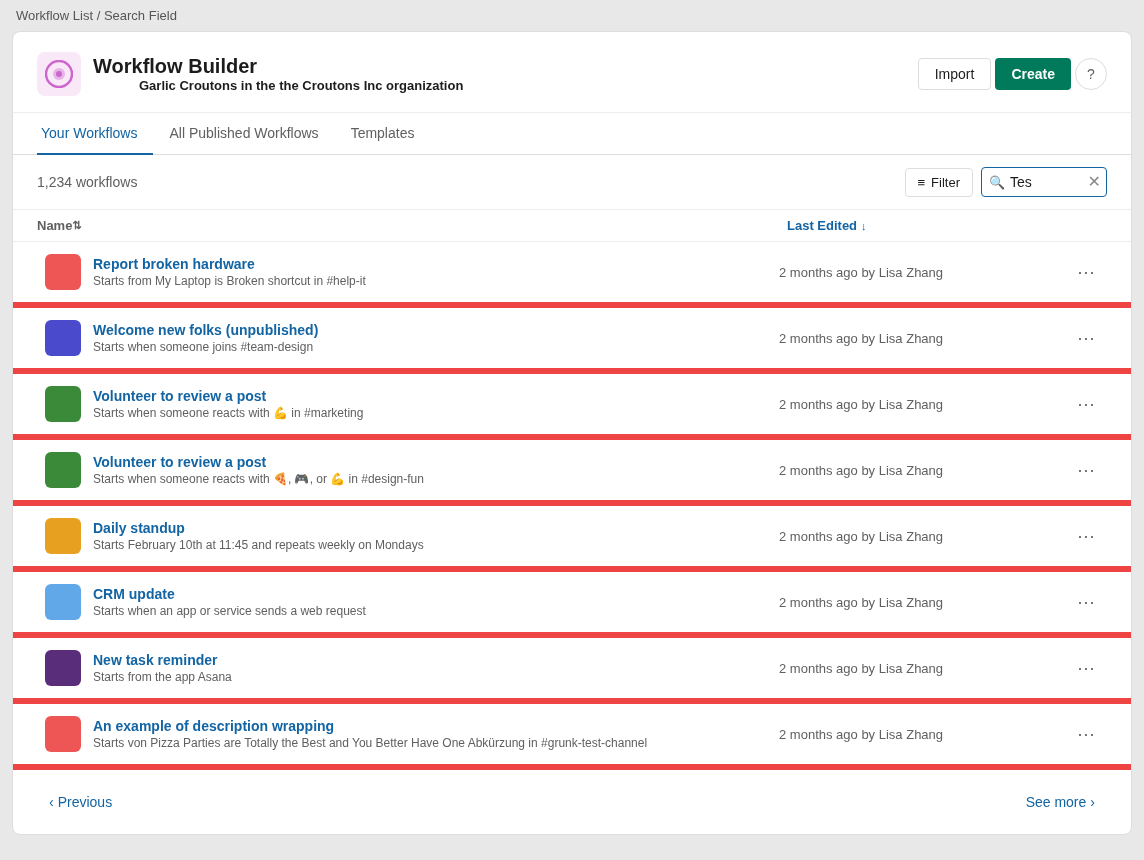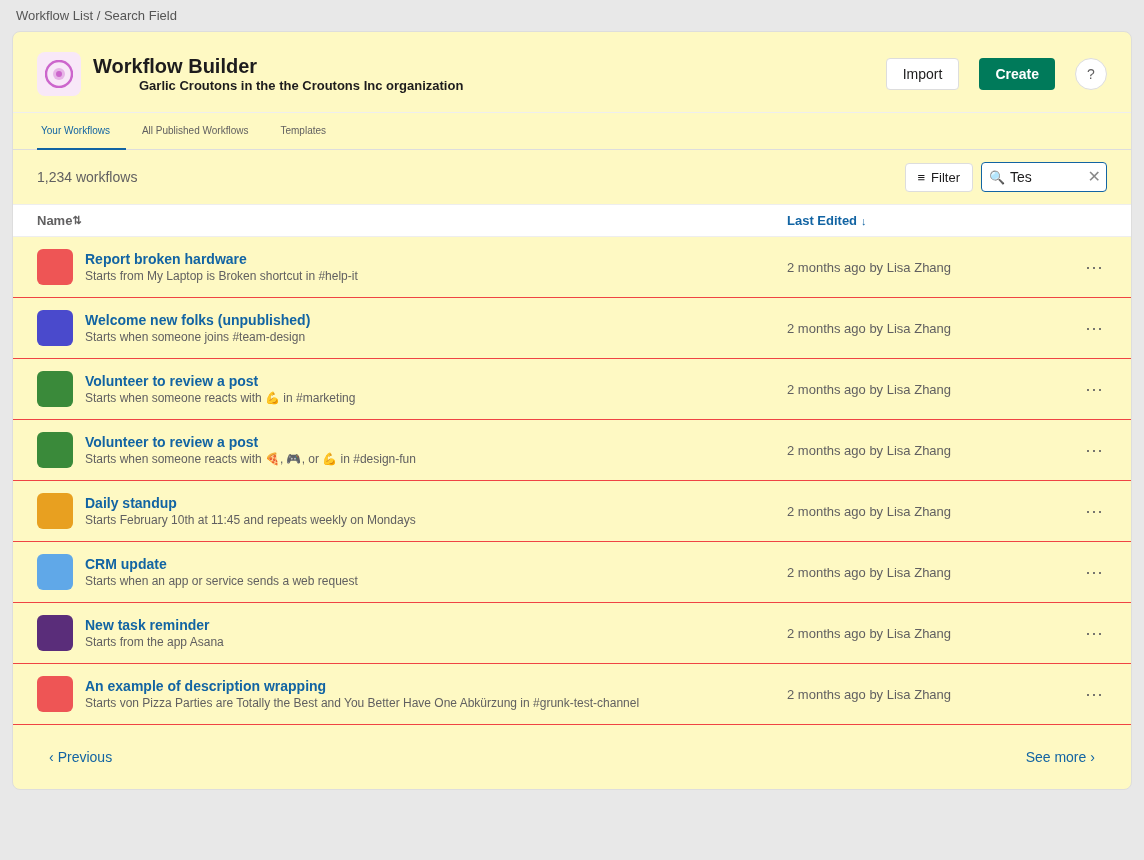--- a/index.html
+++ b/index.html
@@ -11,21 +11,21 @@
       min-height: 860px;
     }
     .page-label {
       padding: 8px 16px;
       font-size: 13px;
       color: #555;
       font-weight: 500;
     }
     .main-card {
       margin: 0 12px;
-      background: #fef9c3;
+      background: #ffffff;
       border-radius: 8px;
       border: 1px solid #ddd;
       overflow: hidden;
     }
     .header {
       display: flex;
       align-items: center;
       padding: 20px 24px 16px 24px;
       border-bottom: 1px solid #eee;
     }
@@ -52,21 +52,21 @@
       margin-left: 46px;
     }
     .header-title p span {
       font-weight: 600;
       color: #1d1c1d;
     }
     .header-actions {
       margin-left: auto;
       display: flex;
       align-items: center;
-      gap: 20px;
+      gap: 4px;
     }
     .btn-import {
       border: 1px solid #ddd;
       background: #fff;
       padding: 7px 16px;
       border-radius: 4px;
       font-size: 14px;
       cursor: pointer;
       color: #1d1c1d;
     }
@@ -94,21 +94,21 @@
       color: #616061;
     }
     .tabs {
       display: flex;
       padding: 0 24px;
       border-bottom: 1px solid #ddd;
       gap: 0;
     }
     .tab {
       padding: 12px 16px;
-      font-size: 10px;
+      font-size: 14px;
       cursor: pointer;
       color: #616061;
       border-bottom: 2px solid transparent;
       margin-bottom: -1px;
     }
     .tab:first-child { padding-left: 4px; }
     .tab.active {
       color: #1264a3;
       border-bottom: 2px solid #1264a3;
       font-weight: 500;
@@ -193,22 +193,22 @@
       color: #1264a3;
       display: flex;
       align-items: center;
       gap: 4px;
       cursor: pointer;
     }
     .col-actions { width: 40px; }
     .workflow-row {
       display: flex;
       align-items: center;
-      padding: 12px 24px;
-      border-bottom: 1px solid #ef4444;
+      padding: 12px 32px;
+      border-bottom: 6px solid #ef4444;
       cursor: pointer;
     }
     .workflow-icon {
       width: 36px;
       height: 36px;
       border-radius: 6px;
       flex-shrink: 0;
       margin-right: 12px;
       display: flex;
       align-items: center;

